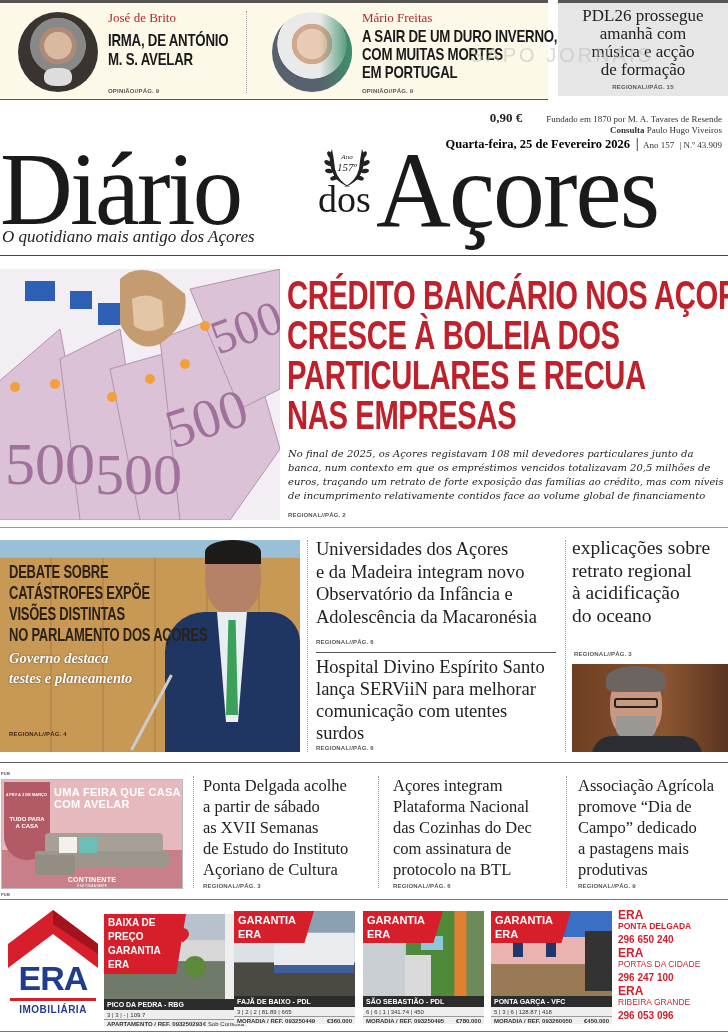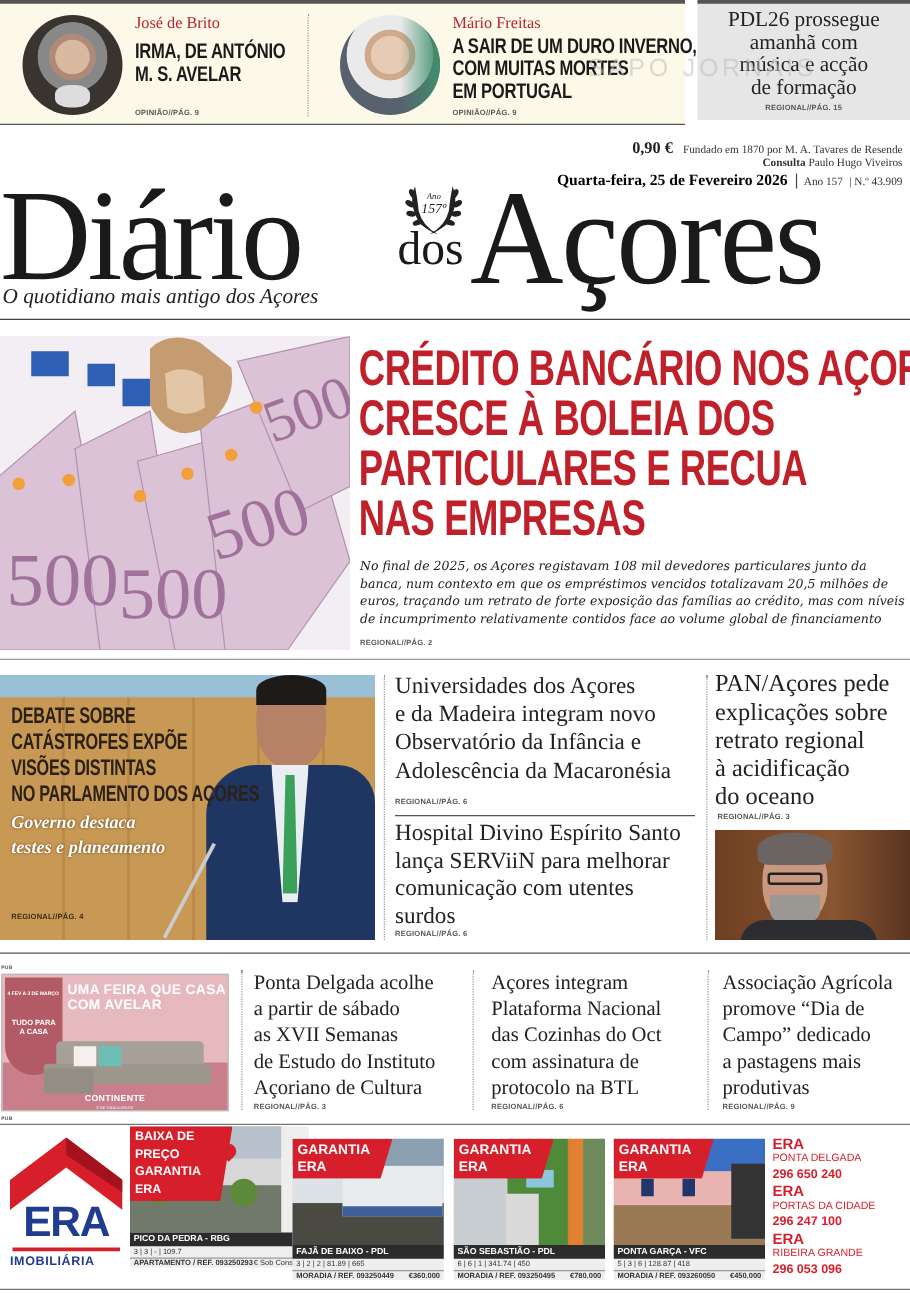--- a/index.html
+++ b/index.html
@@ -73,21 +73,21 @@
     <div>amanhã com</div>
     <div>música e acção</div>
     <div>de formação</div>
   </div>
   <div class="tag" style="margin-top:5px">REGIONAL//PÁG. 15</div>
 </div>
 
 <div class="abs" style="right:6px;top:107px;text-align:right;white-space:nowrap">
   <div>
     <span style="font-family:'Liberation Serif',serif;font-weight:bold;font-size:13px">0,90 €</span>
-    <span class="info-small" style="margin-left:3px">Fundado em 1870 por M. A. Tavares de Resende</span>
+    <span class="info-small" style="margin-left:19px">Fundado em 1870 por M. A. Tavares de Resende</span>
   </div>
   <div class="info-small" style="margin-top:-1px">
     <b>Consulta</b>
     <span>Paulo Hugo Viveiros</span>
   </div>
 </div>
 <div class="abs" style="right:6px;top:133px;white-space:nowrap;text-align:right">
   <span style="font-family:'Liberation Serif',serif;font-weight:bold;font-size:12.5px;color:#000000">Quarta-feira, 25 de Fevereiro 2026</span>
   <span style="font-size:12px;color:#444"> | </span>
   <span class="info-small">Ano 157</span>
@@ -209,21 +209,20 @@
   <div>Hospital Divino Espírito Santo</div>
   <div>lança SERViiN para melhorar</div>
   <div>comunicação com utentes</div>
   <div>surdos</div>
 </div>
 <div class="abs tag" style="left:316px;top:745px">REGIONAL//PÁG. 6</div>
 
 <div class="abs vsep" style="left:565px;top:540px;height:212px"></div>
 
 <div class="abs h-serif" style="left:572px;top:537px;font-size:19.5px;line-height:22.5px;white-space:nowrap">
-  <div>PAN/Açores pede</div>
   <div>explicações sobre</div>
   <div>retrato regional</div>
   <div>à acidificação</div>
   <div>do oceano</div>
 </div>
 <div class="abs tag" style="left:574px;top:651px">REGIONAL//PÁG. 3</div>
 <div class="abs" style="left:572px;top:664px;width:156px;height:88px;overflow:hidden;background:linear-gradient(90deg,#6e3f22,#8a5530 60%,#5a3420)">
   <div style="position:absolute;left:38px;top:8px;width:52px;height:68px;border-radius:45%;background:#c89880"></div>
   <div style="position:absolute;left:34px;top:2px;width:60px;height:26px;border-radius:50% 50% 20% 20%;background:#6b6460"></div>
   <div style="position:absolute;left:42px;top:34px;width:44px;height:10px;border:2px solid #222;border-radius:3px"></div>
@@ -265,21 +264,21 @@
   <div>as XVII Semanas</div>
   <div>de Estudo do Instituto</div>
   <div>Açoriano de Cultura</div>
 </div>
 <div class="abs tag" style="left:203px;top:883px">REGIONAL//PÁG. 3</div>
 
 <div class="abs vsep" style="left:378px;top:776px;height:112px"></div>
 <div class="abs h-serif" style="left:393px;top:775px;font-size:16.5px;line-height:21px;white-space:nowrap">
   <div>Açores integram</div>
   <div>Plataforma Nacional</div>
-  <div>das Cozinhas do Oct</div>
+  <div>das Cozinhas do Dec</div>
   <div>com assinatura de</div>
   <div>protocolo na BTL</div>
 </div>
 <div class="abs tag" style="left:393px;top:883px">REGIONAL//PÁG. 6</div>
 
 <div class="abs vsep" style="left:566px;top:776px;height:112px"></div>
 <div class="abs h-serif" style="left:578px;top:775px;font-size:16.5px;line-height:21px;white-space:nowrap">
   <div>Associação Agrícola</div>
   <div>promove “Dia de</div>
   <div>Campo” dedicado</div>
@@ -291,24 +290,24 @@
 <div class="abs tag" style="left:1px;top:892px;font-size:4px">PUB</div>
 <div class="abs era-box">
 
   <div style="position:absolute;left:8px;top:10px;width:90px;height:110px">
     <svg width="90" height="58" viewBox="0 0 90 58">
       <polygon points="45,0 90,34 90,58 45,24 0,58 0,34" fill="#d71e2b"></polygon>
       <polygon points="45,0 90,34 90,44 45,14" fill="#a3121d"></polygon>
     </svg>
     <div style="position:absolute;left:0;top:50px;width:90px;text-align:center;font-family:'Liberation Sans',sans-serif;font-weight:bold;font-size:34px;color:#1f3c8f;letter-spacing:-1px;line-height:36px">ERA</div>
     <div style="position:absolute;left:2px;top:88px;width:86px;height:3px;background:#d71e2b"></div>
-    <div style="position:absolute;left:0;top:94px;width:90px;text-align:left;font-family:'Liberation Sans',sans-serif;font-weight:bold;font-size:10px;color:#1f3c8f;letter-spacing:0.5px">IMOBILIÁRIA</div>
-  </div>
-
-  <div class="abs era-card" style="left:104px;top:1px;width:143px;height:113px">
+    <div style="position:absolute;left:0;top:94px;width:90px;text-align:center;font-family:'Liberation Sans',sans-serif;font-weight:bold;font-size:10px;color:#1f3c8f;letter-spacing:0.5px">IMOBILIÁRIA</div>
+  </div>
+
+  <div class="abs era-card" style="left:104px;top:14px;width:143px;height:113px">
     <div style="position:absolute;left:0;top:0;width:121px;height:85px;background:linear-gradient(180deg,#b7c2cc 0 30%,#d7d7d7 31% 55%,#6f7a6a 56% 100%)">
       <div style="position:absolute;left:12px;top:40px;width:22px;height:22px;border-radius:50%;background:#5d8a3a"></div>
       <div style="position:absolute;left:80px;top:42px;width:22px;height:22px;border-radius:50%;background:#5d8a3a"></div>
       <div style="position:absolute;left:73px;top:14px;width:12px;height:12px;background:#d71e2b;border-radius:50% 50% 50% 0;transform:rotate(-45deg)"></div>
     </div>
     <div class="era-badge" style="width:82px">
       <div>BAIXA DE PREÇO</div>
       <div>GARANTIA ERA</div>
     </div>
     <div class="era-loc" style="top:85px">PICO DA PEDRA - RBG</div>
@@ -363,21 +362,21 @@
     <div class="era-meta" style="top:98px">5 | 3 | 6 | 128.87 | 418</div>
     <div class="era-ref" style="top:105px">
         <span>MORADIA / REF. 093260050</span>
         <span>€450.000</span>
       </div>
   </div>
 
   <div class="abs" style="left:618px;top:9px;width:108px">
     <div style="margin-bottom:2px">
       <div class="era-contact-title" style="font-size:12px;line-height:12px">ERA</div>
-      <div class="era-contact-title" style="font-size:8.5px;line-height:10px;font-weight:normal">PONTA DELGADA</div>
+      <div class="era-contact-title" style="font-size:8.5px;line-height:10px;font-weight:bold">PONTA DELGADA</div>
       <div style="height:3px"></div>
       <div class="era-contact-title" style="font-size:10px;line-height:11px">296 650 240</div>
     </div>
     <div style="margin-bottom:2px">
       <div class="era-contact-title" style="font-size:12px;line-height:12px">ERA</div>
       <div class="era-contact-title" style="font-size:8.5px;line-height:10px;font-weight:normal">PORTAS DA CIDADE</div>
       <div style="height:3px"></div>
       <div class="era-contact-title" style="font-size:10px;line-height:11px">296 247 100</div>
     </div>
     <div>

